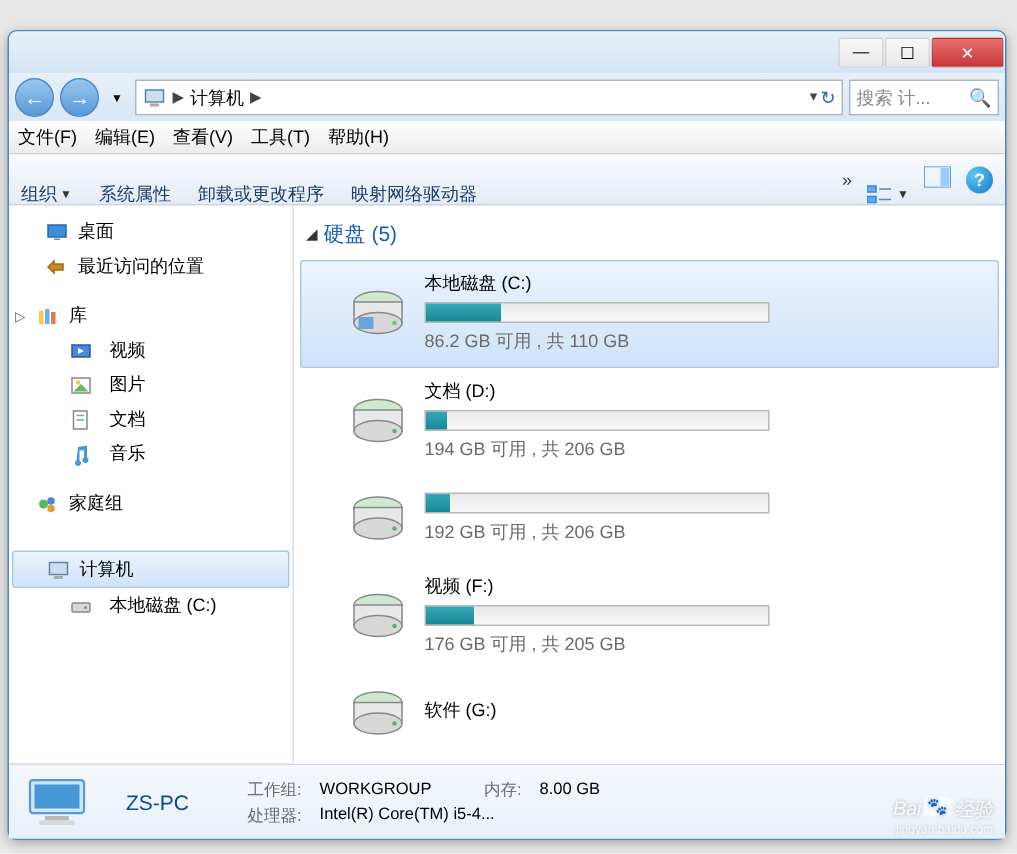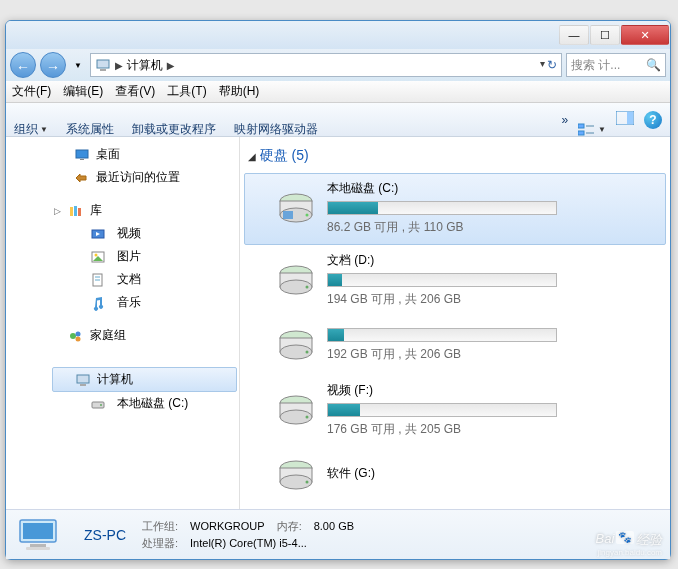--- a/index.html
+++ b/index.html
@@ -13,21 +13,21 @@
     .nav-btn.small { width: 16px; height: 20px; border-radius: 2px; background: transparent; border: none; color: #000; font-size: 8px; }
     .addrbar { flex: 1; height: 24px; background: #fff; border: 1px solid #a8b8c8; display: flex; align-items: center; padding: 0 4px; gap: 4px; }
     .addrbar .ico { width: 16px; height: 16px; display: inline-block; }
     .searchbar { width: 100px; height: 24px; background: #fff; border: 1px solid #a8b8c8; display: flex; align-items: center; padding: 0 4px; color: #888; }
     .menubar { height: 22px; background: linear-gradient(#fdfdfd, #ececec); border-bottom: 1px solid #d0d0d0; display: flex; align-items: center; padding: 0 6px; gap: 12px; }
     .menubar span { cursor: default; }
     .toolbar { height: 34px; background: linear-gradient(#f8fbfe, #e4ecf6); border-bottom: 1px solid #cad4e0; display: flex; align-items: center; padding: 0 8px; gap: 18px; color: #1a3e6e; }
     .toolbar .tb-item { display: flex; align-items: center; gap: 2px; margin-top: 20px; }
     .toolbar .tb-right { margin-left: auto; display: flex; align-items: center; gap: 10px; }
     .dd { font-size: 8px; color: #333; }
-    .body { flex: 1; display: flex; overflow: hidden; margin-left: 44px; }
+    .body { flex: 1; display: flex; overflow: hidden; }
     .sidebar { width: 190px; background: #fff; border-right: 1px solid #e0e0e0; padding: 6px 0; overflow-y: auto; }
     .nav-item { display: flex; align-items: center; padding: 3px 8px 3px 24px; gap: 6px; }
     .nav-item.sub { padding-left: 40px; gap: 11px; }
     .nav-item.top { padding-left: 18px; font-weight: normal; }
     .nav-item.sel { background: linear-gradient(#ebf3fd, #cfe3f9); border: 1px solid #a8c8e8; border-radius: 2px; margin: 0 2px; padding-left: 22px; }
     .nav-item .exp { width: 10px; font-size: 9px; color: #666; position: absolute; margin-left: -14px; }
     .nav-ico { width: 16px; height: 16px; display: inline-flex; align-items: center; justify-content: center; font-size: 12px; }
     .sep { height: 10px; }
     .content { flex: 1; background: #fff; overflow-y: auto; padding: 8px 4px; }
     .group-hdr { display: flex; align-items: center; gap: 4px; color: #1a5eb8; font-size: 14px; padding: 2px 4px 8px; }
@@ -36,21 +36,21 @@
     .drive-ico { width: 42px; height: 42px; }
     .drive-info { flex: 1; }
     .drive-name { font-size: 12px; padding-bottom: 4px; }
     .bar { width: 230px; height: 14px; border: 1px solid #b8b8b8; background: linear-gradient(#e8e8e8, #f8f8f8); position: relative; }
     .bar-fill { height: 100%; background: linear-gradient(#35a8b8, #1a8898); }
     .drive-stat { font-size: 12px; color: #6a6a6a; padding-top: 4px; }
     .statusbar { height: 50px; border-top: 1px solid #d0d8e8; background: linear-gradient(#f4f8fc, #e8f0f8); display: flex; align-items: center; padding: 4px 10px; gap: 24px; position: relative; }
     .pc-ico { width: 44px; height: 38px; }
     .status-text { display: grid; grid-template-columns: auto auto auto auto auto; gap: 2px 12px; align-items: center; font-size: 11px; }
     .pc-name { color: #074a9a; font-size: 14px; grid-row: span 2; padding-right: 4px; }
-    .lbl { color: #6a6a6a; text-align: right; }
+    .lbl { color: #6a6a6a; text-align: right; margin-left: 23px; }
     .watermark { position: absolute; right: 8px; bottom: 10px; font-size: 13px; color: rgba(255,255,255,0.85); text-shadow: 0 0 3px rgba(0,0,0,0.3); display: flex; align-items: flex-start; gap: 2px; font-style: italic; }
     .watermark small { font-size: 8px; font-style: normal; opacity: 0.8; position: absolute; right: 0; bottom: -8px; }
     .help-ico { width: 18px; height: 18px; border-radius: 50%; background: radial-gradient(circle at 30% 30%, #5ac8f0, #1878c8); color: #fff; display: flex; align-items: center; justify-content: center; font-size: 12px; font-weight: bold; }
     .chev { font-size: 10px; color: #444; }
   </style>
 </head>
 <body>
 
 <div class="window">
   <div class="titlebar">

